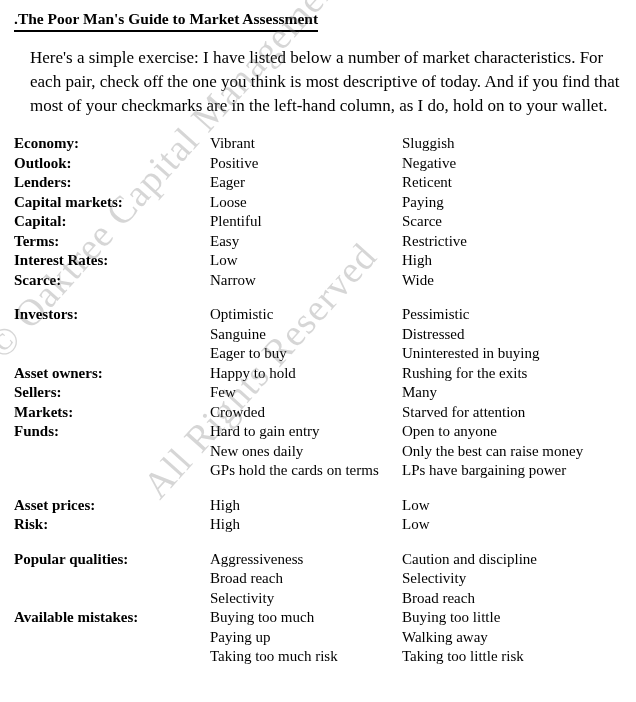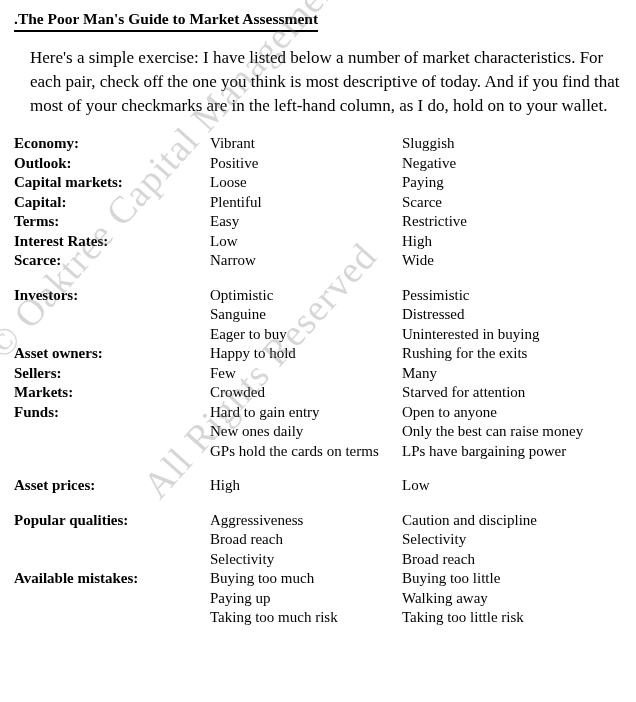--- a/index.html
+++ b/index.html
@@ -123,20 +123,25 @@
         <td class="c-label">Economy:</td>
         <td class="c-left">Vibrant</td>
         <td class="c-right">Sluggish</td>
       </tr>
       <tr>
         <td class="c-label">Outlook:</td>
         <td class="c-left">Positive</td>
         <td class="c-right">Negative</td>
       </tr>
       <tr>
+        <td class="c-label">Lenders:</td>
+        <td class="c-left">Eager</td>
+        <td class="c-right">Reticent</td>
+      </tr>
+      <tr>
         <td class="c-label">Capital markets:</td>
         <td class="c-left">Loose</td>
         <td class="c-right">Paying</td>
       </tr>
       <tr>
         <td class="c-label">Capital:</td>
         <td class="c-left">Plentiful</td>
         <td class="c-right">Scarce</td>
       </tr>
       <tr>
@@ -211,20 +216,25 @@
           <td></td>
           <td></td>
           <td></td>
         </tr>
 
       <tr>
         <td class="c-label">Asset prices:</td>
         <td class="c-left">High</td>
         <td class="c-right">Low</td>
       </tr>
+      <tr>
+        <td class="c-label">Risk:</td>
+        <td class="c-left">High</td>
+        <td class="c-right">Low</td>
+      </tr>
 
       <tr class="spacer">
           <td></td>
           <td></td>
           <td></td>
         </tr>
 
       <tr>
         <td class="c-label">Popular qualities:</td>
         <td class="c-left">Aggressiveness</td>

